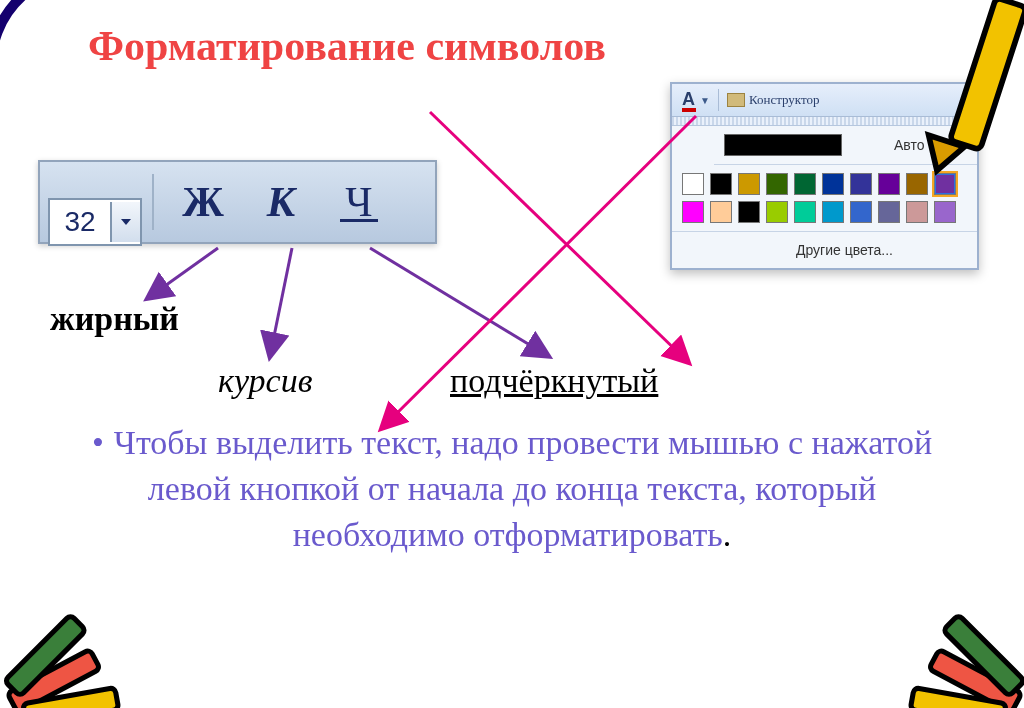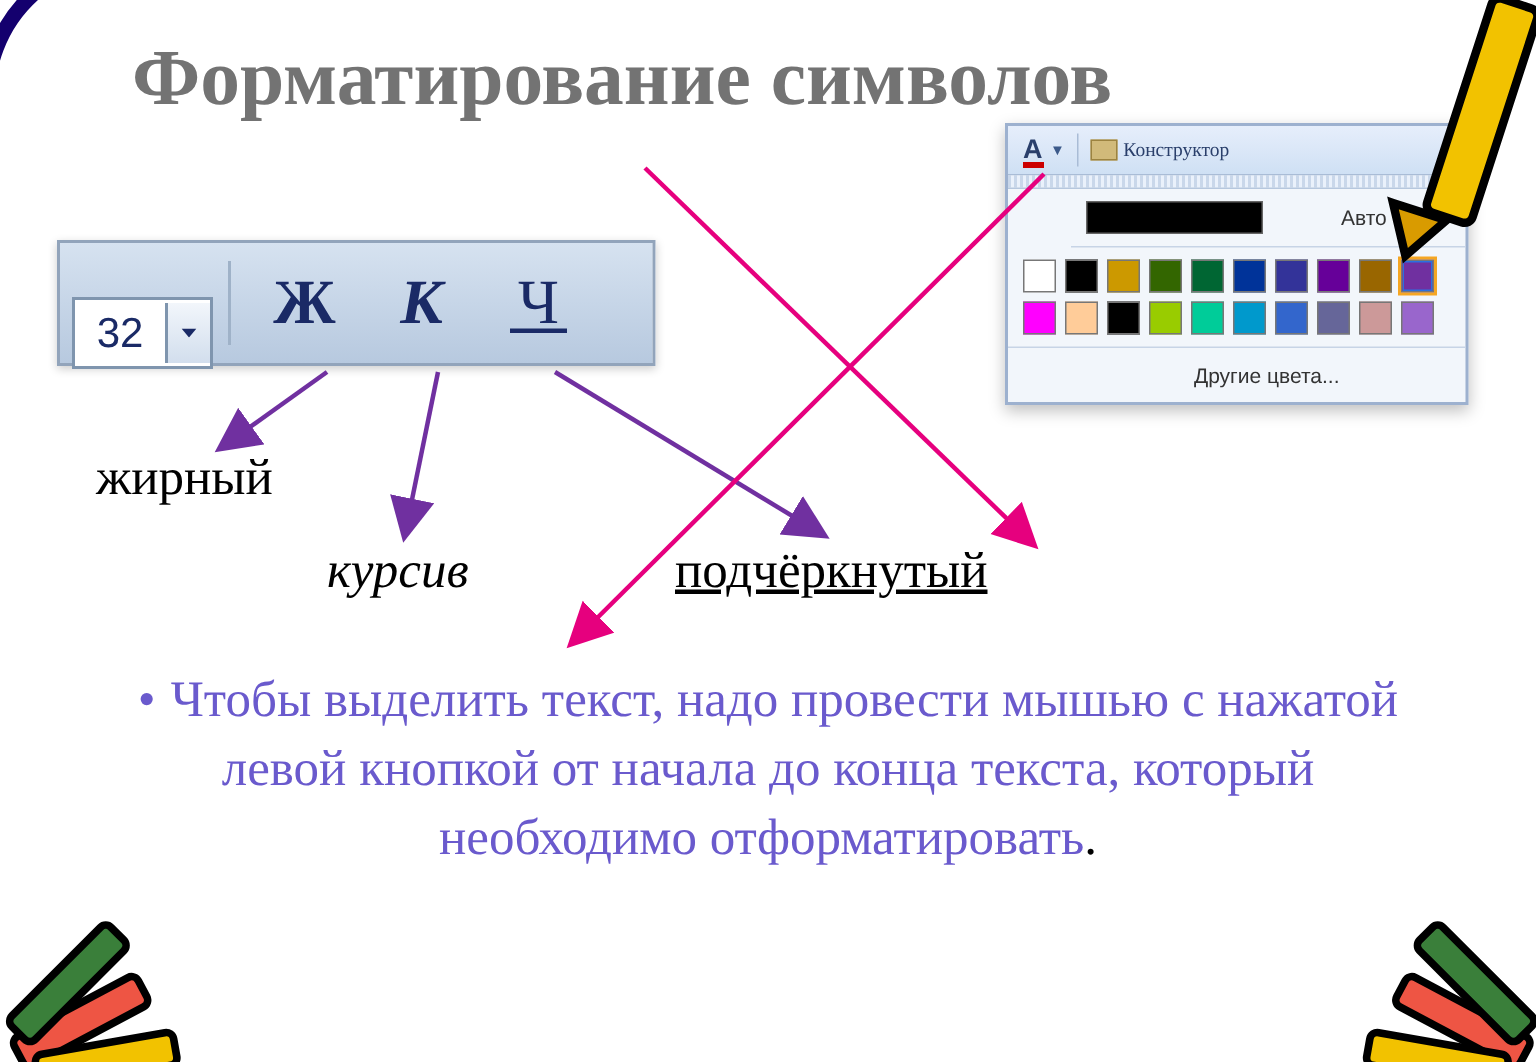--- a/index.html
+++ b/index.html
@@ -9,23 +9,23 @@
     height: 708px;
     background: #fff;
     font-family: "Times New Roman", serif;
     position: relative;
     overflow: hidden;
   }
   .title {
     position: absolute;
     top: 22px;
     left: 88px;
-    font-size: 53px;
+    font-size: 42px;
     font-weight: bold;
-    color: #737373;
+    color: #ef4444;
   }
 
   
   .toolbar {
     position: absolute;
     top: 160px;
     left: 38px;
     width: 395px;
     height: 80px;
     background: linear-gradient(#d6e2f0, #b7c9df);
@@ -75,35 +75,34 @@
   }
   .btn-bold { font-weight: bold; }
   .btn-italic { font-style: italic; font-weight: bold; }
   .btn-under  { position:relative; }
   .btn-under::after{
     content:""; position:absolute; left:16px; right:16px; bottom:10px; height:3px; background:#1a2a66;
   }
 
   
   .lbl { position:absolute; font-size: 34px; color:#000; }
-  .lbl-bold { top: 300px; left: 64px; font-weight: normal; }
+  .lbl-bold { top: 300px; left: 50px; font-weight: bold; }
   .lbl-italic { top: 362px; left: 218px; font-style: italic; }
   .lbl-under { top: 362px; left: 450px; text-decoration: underline; }
 
   
   .body {
     position:absolute;
     top: 420px;
     left: 90px;
     right: 90px;
     font-size: 34px;
     color: #6a5acd;
     text-align: center;
     line-height: 1.35;
-    margin-top: 24px;
   }
   .bullet { color:#6a5acd; margin-right: 10px; }
   .stop { color:#000; }
 
   
   .picker {
     position:absolute;
     top: 82px;
     left: 670px;
     width: 305px;

